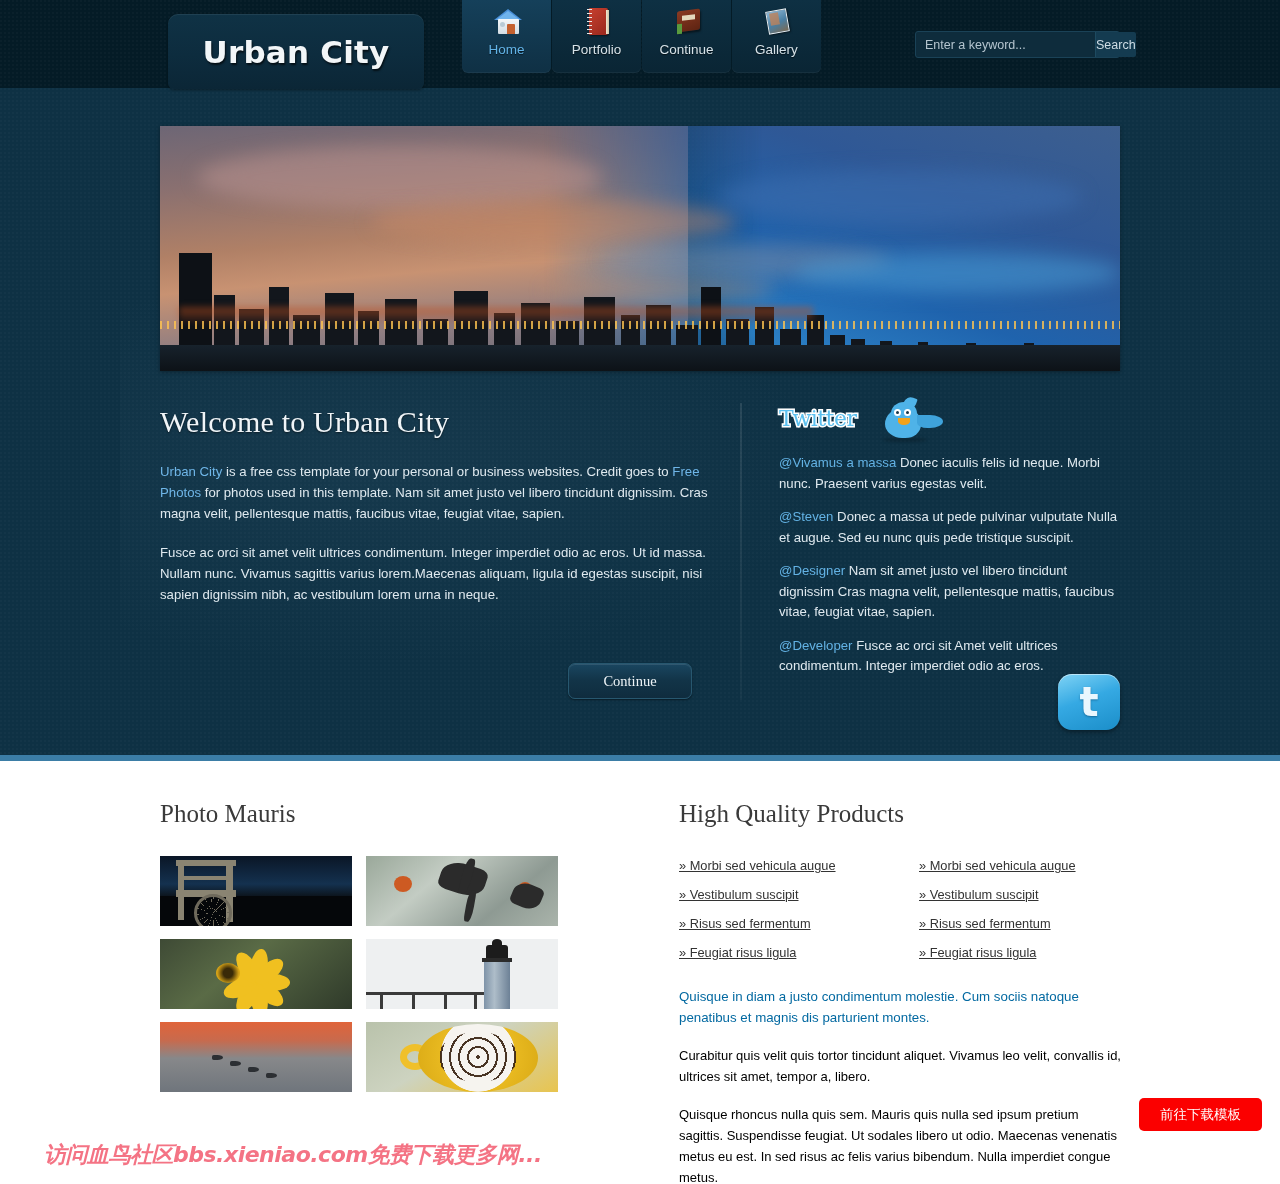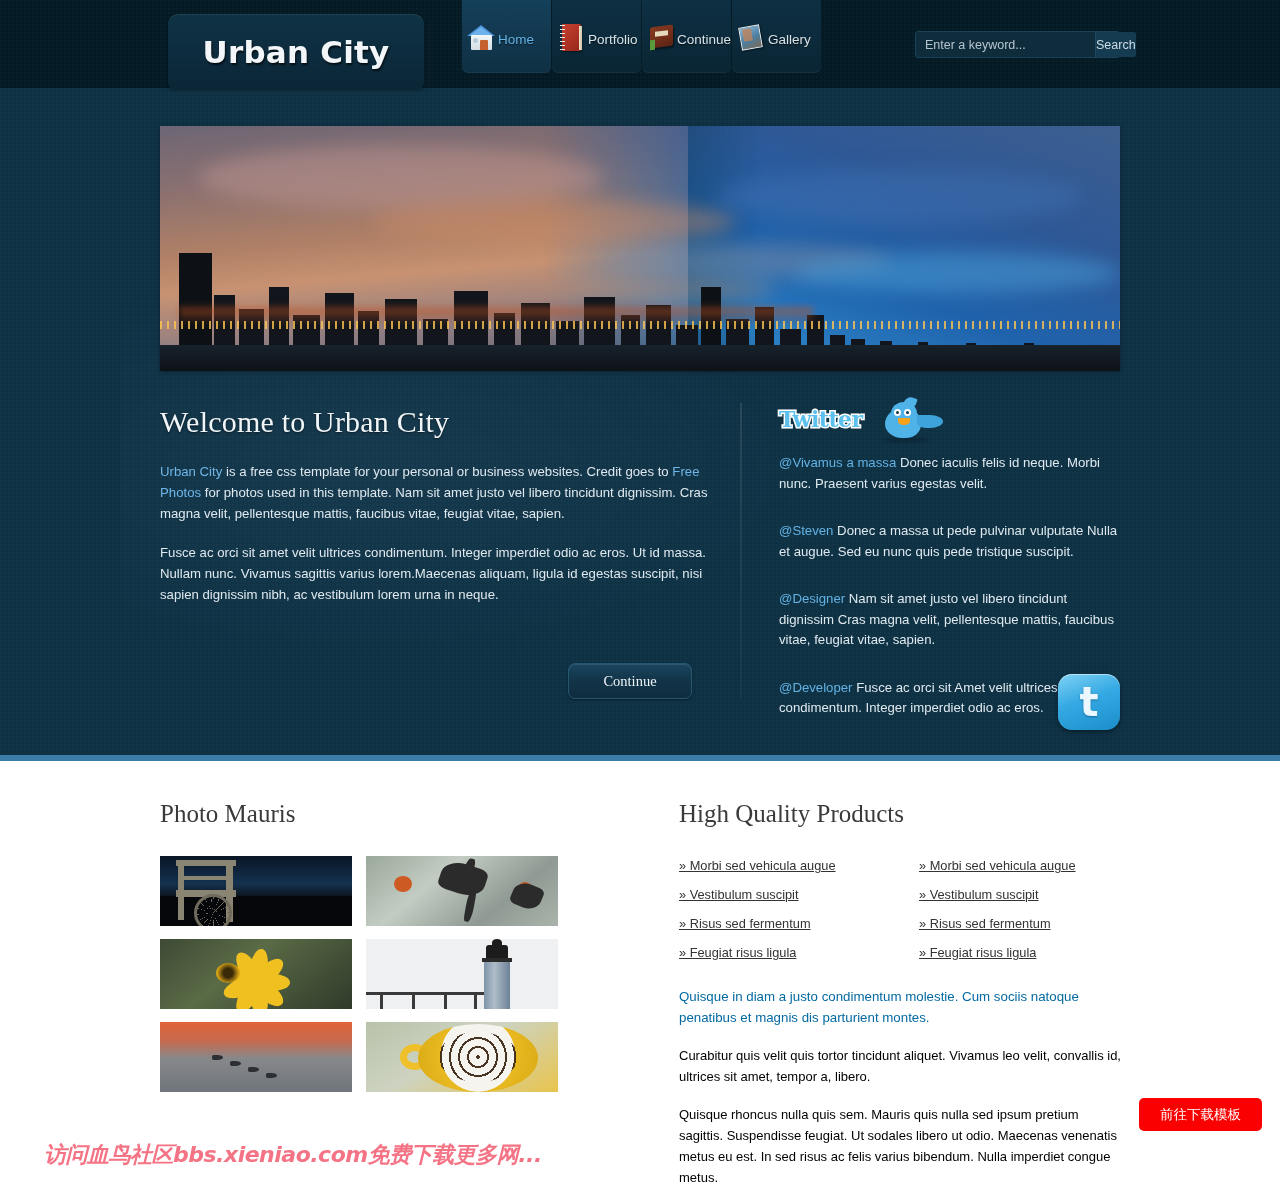--- a/index.html
+++ b/index.html
@@ -43,21 +43,21 @@
     text-shadow: 1px 2px 2px rgba(0,0,0,0.65);
   }
 
   
   .nav { position: absolute; left: 462px; top: 0px; display: flex; gap: 1px; z-index: 6; }
   .nav-item {
     width: 89px; height: 73px;
     background: linear-gradient(180deg, #0c2c3e 0%, #0a2troubles 0%, #0a2433 100%);
     background: linear-gradient(180deg, #0e3043 0%, #0a2534 100%);
     border-radius: 0 0 6px 6px;
-    display: flex; align-items: center; justify-content: flex-start;
+    display: flex; flex-direction: column; align-items: center; justify-content: flex-start;
     padding-top: 6px;
     box-shadow: inset 0 -1px 0 rgba(255,255,255,0.05);
   }
   .nav-item.active {
     background: linear-gradient(180deg, #15405a 0%, #0f3044 100%);
   }
   .nav-icon { width: 36px; height: 33px; position: relative; margin-bottom: 3px; }
   .nav-label {
     font-size: 13.5px; color: #d6e2e8; text-shadow: 0 1px 1px rgba(0,0,0,0.6);
   }
@@ -246,21 +246,21 @@
   .vdiv {
     position:absolute; left:740px; top:403px; width:2px; height:297px;
     background: linear-gradient(180deg, rgba(255,255,255,0.10), rgba(255,255,255,0.03));
   }
 
   
   .tw-col { position:absolute; left:779px; top:406px; width:340px; }
   .tw-head { position:relative; height:42px; }
   .tw-logo {
     position:absolute; left:0; top:0;
-    font-family:"DejaVu Serif", serif; font-weight:bold; font-size:22px;
+    font-family:"DejaVu Serif", serif; font-weight:normal; font-size:22px;
     color:#5cc0ef;
     -webkit-text-stroke: 3px #ffffff;
     paint-order: stroke fill;
     letter-spacing:-0.5px;
   }
   .tw-bird { position:absolute; left:100px; top:-4px; width:70px; height:42px; }
   .tw-bird .bd {
     position:absolute; left:6px; top:6px; width:36px; height:30px;
     background:#4fb3e8; border-radius: 55% 50% 46% 50%;
   }
@@ -283,21 +283,21 @@
   }
   .tw-bird .wing {
     position:absolute; left:38px; top:13px; width:26px; height:13px;
     background:#3fa3db; border-radius: 0 50% 50% 40%;
   }
   .tw-bird .shadow {
     position:absolute; left:4px; top:36px; width:44px; height:4px;
     background: rgba(0,0,0,0.22); border-radius:50%; filter: blur(1.5px);
   }
 
-  .tweet { font-size:13.2px; line-height:20.5px; color:#dfe9ef; margin-top:27px; }
+  .tweet { font-size:13.2px; line-height:20.5px; color:#dfe9ef; margin-top:13px; }
   .tweet:first-of-type { margin-top:5px; }
   .handle { color:#63b2e4; }
 
   .tw-badge {
     position:absolute; left:1058px; top:674px; width:62px; height:56px;
   }
   .tw-badge .sq {
     position:absolute; inset:0;
     background: linear-gradient(160deg,#7fd3f5 0%, #35a9e3 45%, #1b8ec9 100%);
     border-radius:14px;

